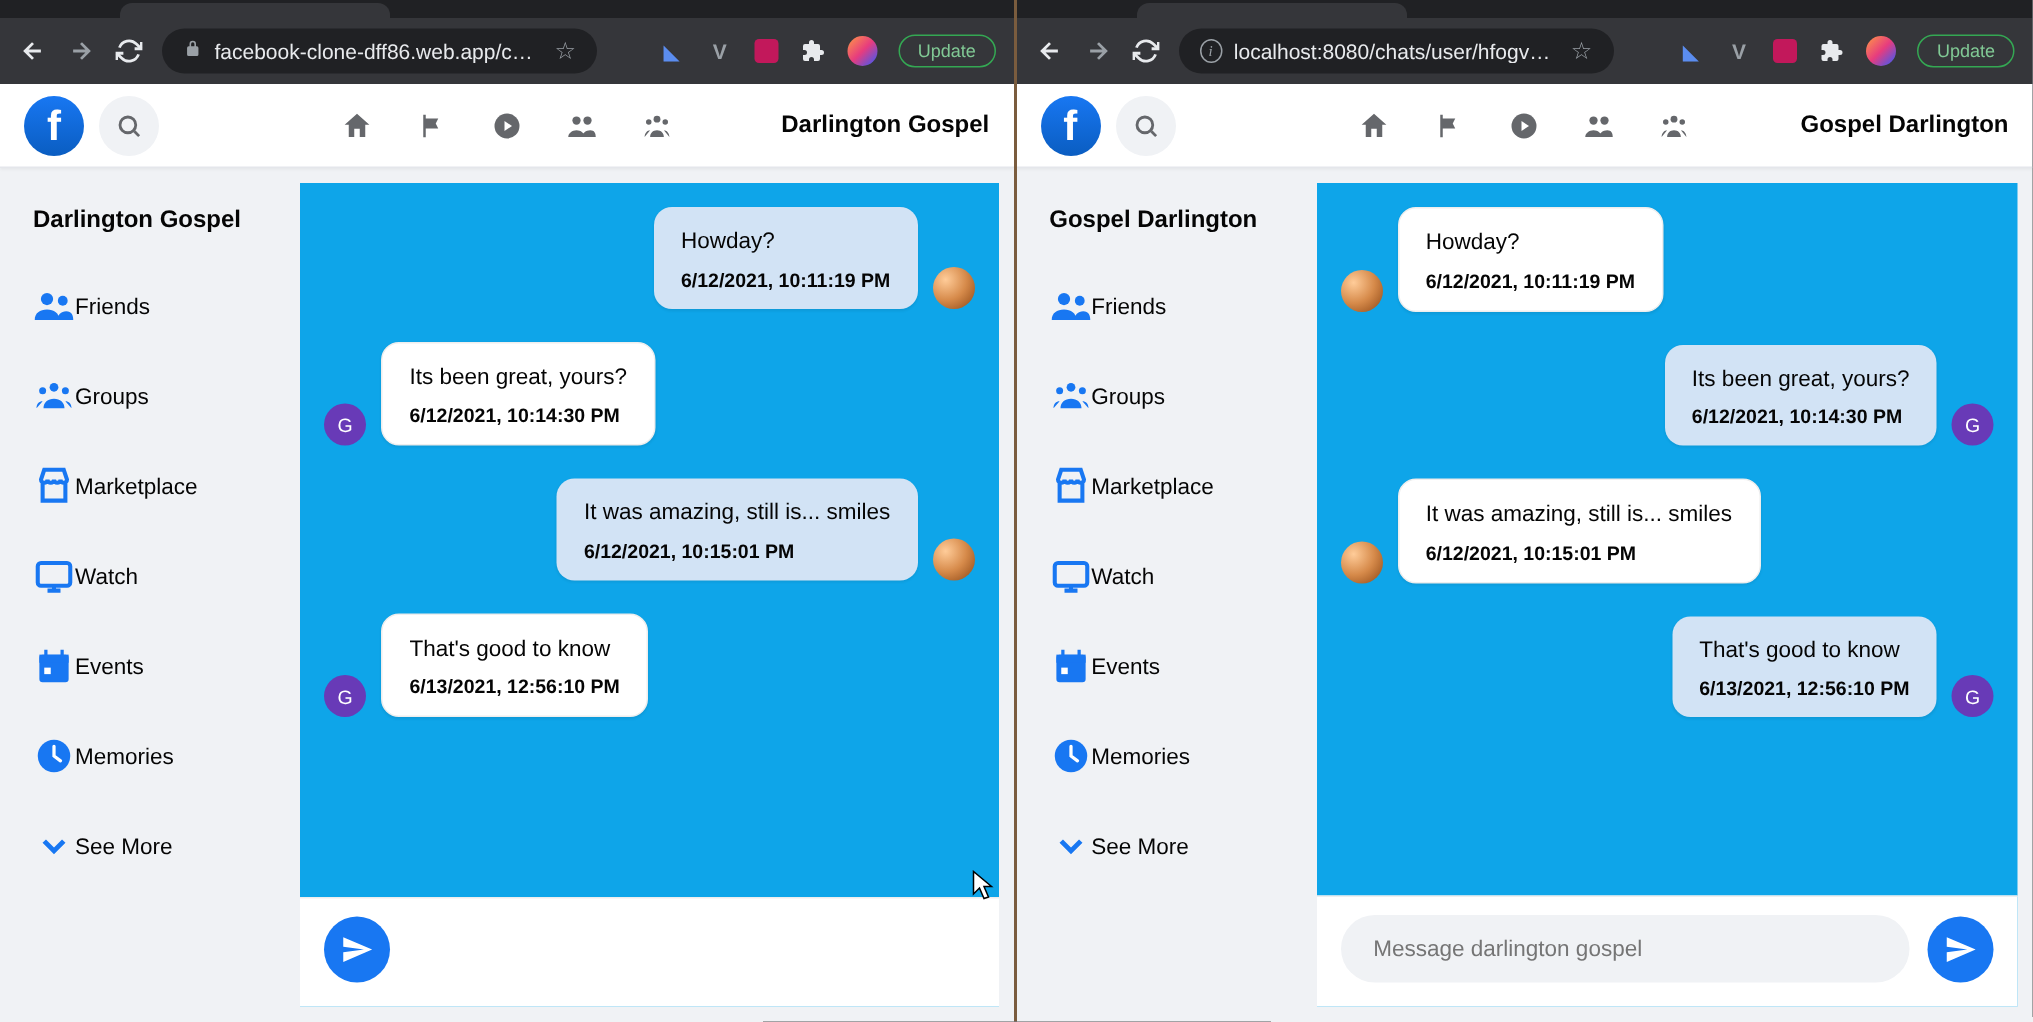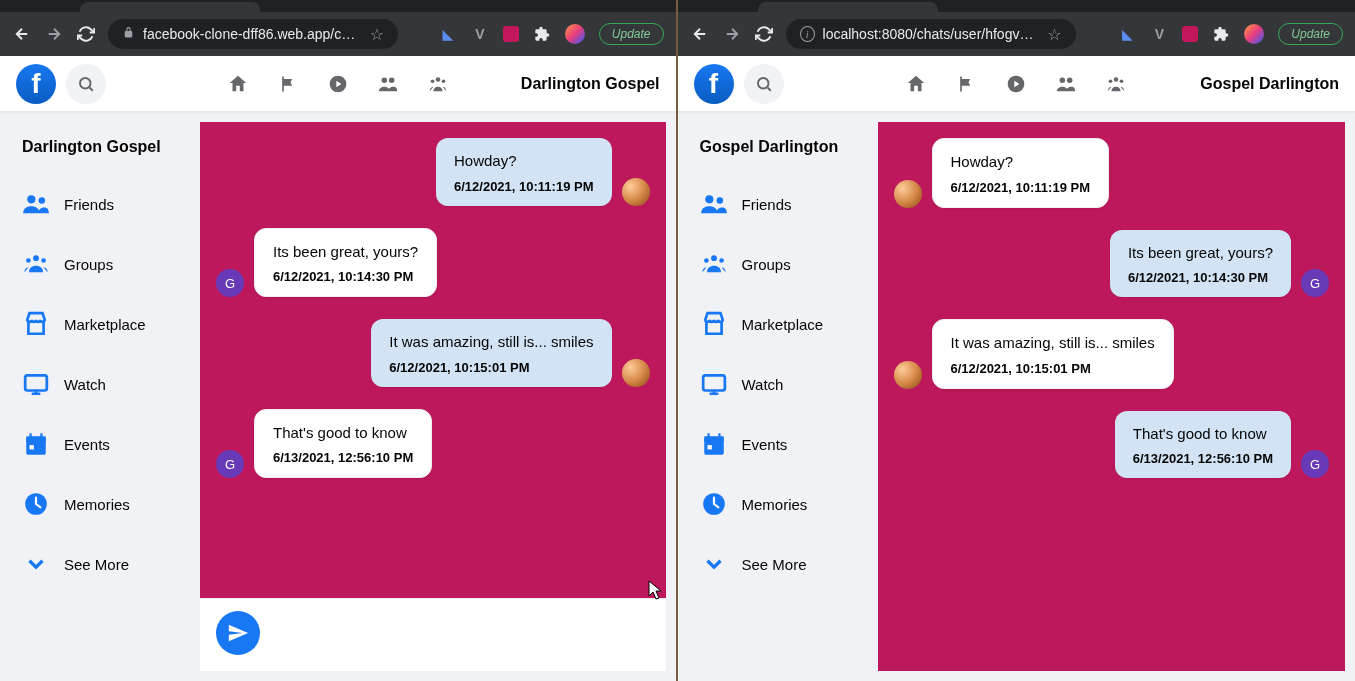--- a/index.html
+++ b/index.html
@@ -13,43 +13,43 @@
 .tab.active { background: #35363a; }
 
 .browser-bar { height: 44px; background: #35363a; display: flex; align-items: center; padding: 0 12px; gap: 12px; flex-shrink: 0; }
 .nav-arrow { width: 20px; height: 20px; display: flex; align-items: center; justify-content: center; color: #9aa0a6; }
 .nav-arrow.active { color: #e8eaed; }
 .reload-btn { width: 20px; height: 20px; color: #e8eaed; display: flex; align-items: center; justify-content: center; }
 .url-bar { flex: 1; background: #202124; border-radius: 20px; height: 30px; display: flex; align-items: center; padding: 0 14px; gap: 8px; color: #e8eaed; font-size: 14px; max-width: 290px; overflow: hidden; white-space: nowrap; }
 .url-text { overflow: hidden; text-overflow: ellipsis; }
 .ext-icons { display: flex; gap: 14px; align-items: center; margin-left: auto; }
 .ext-icon { width: 18px; height: 18px; display: flex; align-items: center; justify-content: center; font-size: 14px; }
-.update-btn { border: 1px solid #34a853; color: #81c995; border-radius: 16px; padding: 3px 12px; font-size: 12px; font-style: italic; }
+.update-btn { border: 1px solid #34a853; color: #81c995; border-radius: 16px; padding: 3px 12px; font-size: 12px; }
 .ext-avatar { width: 20px; height: 20px; border-radius: 50%; background: linear-gradient(135deg,#ff9a44,#e73c7e,#2e5cff); }
 .info-icon { width: 16px; height: 16px; border: 1.5px solid #9aa0a6; border-radius: 50%; display: flex; align-items: center; justify-content: center; font-size: 10px; color: #9aa0a6; font-family: serif; font-style: italic; }
 .lock-icon svg { width: 13px; height: 13px; fill: #9aa0a6; }
 
 .app { flex: 1; background: #fff; display: flex; flex-direction: column; overflow: hidden; }
 .app-header { height: 56px; background: #fff; border-bottom: 1px solid #e4e6eb; display: flex; align-items: center; padding: 0 16px; justify-content: space-between; box-shadow: 0 1px 2px rgba(0,0,0,0.05); flex-shrink:0; }
 .hdr-left { display: flex; align-items: center; gap: 10px; }
 .hdr-center { display: flex; gap: 28px; align-items: center; color: #65676b; position: absolute; left: 50%; transform: translateX(-50%); }
 .hdr-right { font-weight: 600; font-size: 16px; color: #050505; }
 .app-header { position: relative; }
 .fb-logo { width: 40px; height: 40px; border-radius: 50%; background: linear-gradient(#1877f2,#0a5dc1); display: flex; align-items: center; justify-content: center; color: #fff; font-weight: 900; font-size: 28px; font-family: Arial; }
 .search-circle { width: 40px; height: 40px; border-radius: 50%; background: #f0f2f5; display: flex; align-items: center; justify-content: center; color: #65676b; }
 .center-icon { width: 22px; height: 22px; display: flex; align-items: center; justify-content: center; }
 
 .app-body { flex: 1; display: flex; background: #f0f2f5; overflow: hidden; }
 .sidebar { width: 200px; padding: 20px 8px; flex-shrink: 0; }
 .sb-title { font-weight: 600; font-size: 16px; padding: 6px 14px 18px; color: #050505; }
-.sb-item { display: flex; align-items: center; gap: 14px; padding: 16px 14px; border-radius: 8px; cursor: pointer; text-align: right; }
+.sb-item { display: flex; align-items: center; padding: 16px 14px; border-radius: 8px; cursor: pointer; text-align: right; }
 .sb-icon { width: 28px; height: 28px; color: #1877f2; display: flex; align-items: center; justify-content: center; flex-shrink: 0; }
 .sb-label { font-size: 15px; font-weight: 500; color: #050505; }
 
-.chat { flex: 1; display: flex; flex-direction: column; background: #be185d; margin: 10px 10px 10px 0; border-radius: 0; position: relative; }
+.chat { flex: 1; display: flex; flex-direction: column; background: #0ea5e9; margin: 10px 10px 10px 0; border-radius: 0; position: relative; }
 .chat-scroll { flex: 1; overflow-y: scroll; padding: 16px 16px 8px; display: flex; flex-direction: column; gap: 22px; }
 .chat-scroll::-webkit-scrollbar { width: 14px; }
 .chat-scroll::-webkit-scrollbar-track { background: #f1f1f1; }
 .chat-scroll::-webkit-scrollbar-thumb { background: #c1c1c1; }
 .msg-row { display: flex; gap: 10px; align-items: flex-end; }
 .msg-row.out { justify-content: flex-end; }
 .bubble { max-width: 260px; padding: 12px 18px; border-radius: 12px; box-shadow: 0 1px 2px rgba(0,0,0,0.08); }
 .bubble.out { background: #d2e3f5; }
 .bubble.in { background: #fff; border: 1px solid #eee; }
 .msg-text { font-size: 15px; margin-bottom: 6px; color: #050505; line-height: 1.5; }
@@ -446,20 +446,28 @@
       </div>
               </div>
               <div class="msg-row out">
                 <div class="bubble out">
         <div class="msg-text">That's good to know</div>
         <div class="msg-time">6/13/2021, 12:56:10 PM</div>
       </div>
                 <div class="avatar">G</div>
               </div>
           </div>
+          <div class="composer">
+            <input class="msg-input" placeholder="Message darlington gospel" style="">
+            <div class="send-btn">
+                <svg width="22" height="22" viewBox="0 0 24 24" fill="currentColor">
+                  <path d="M2 21l21-9L2 3v7l15 2-15 2z"></path>
+                </svg>
+              </div>
+          </div>
         </div>
       </div>
     </div>
   </div>
   </div>
 
 <svg class="cursor" style="left:648px; top:580px;" width="16" height="22" viewBox="0 0 16 22">
   <path d="M1 1 L1 16 L5 12 L8 19 L11 18 L8 11 L13 11 Z" fill="#fff" stroke="#000" stroke-width="1"></path>
 </svg>
 

